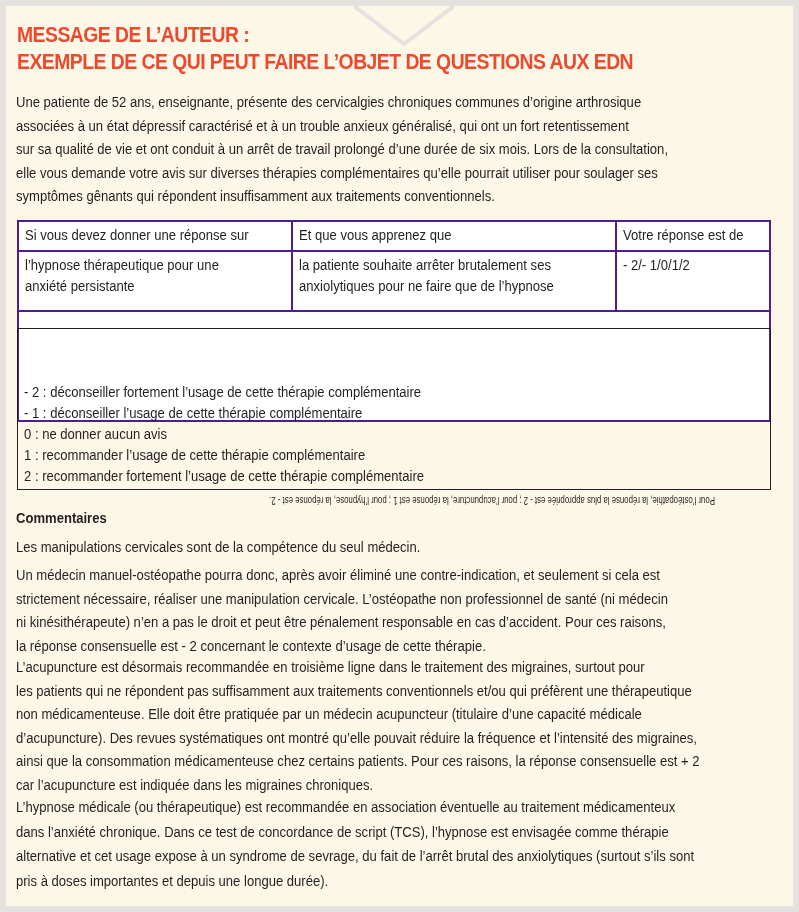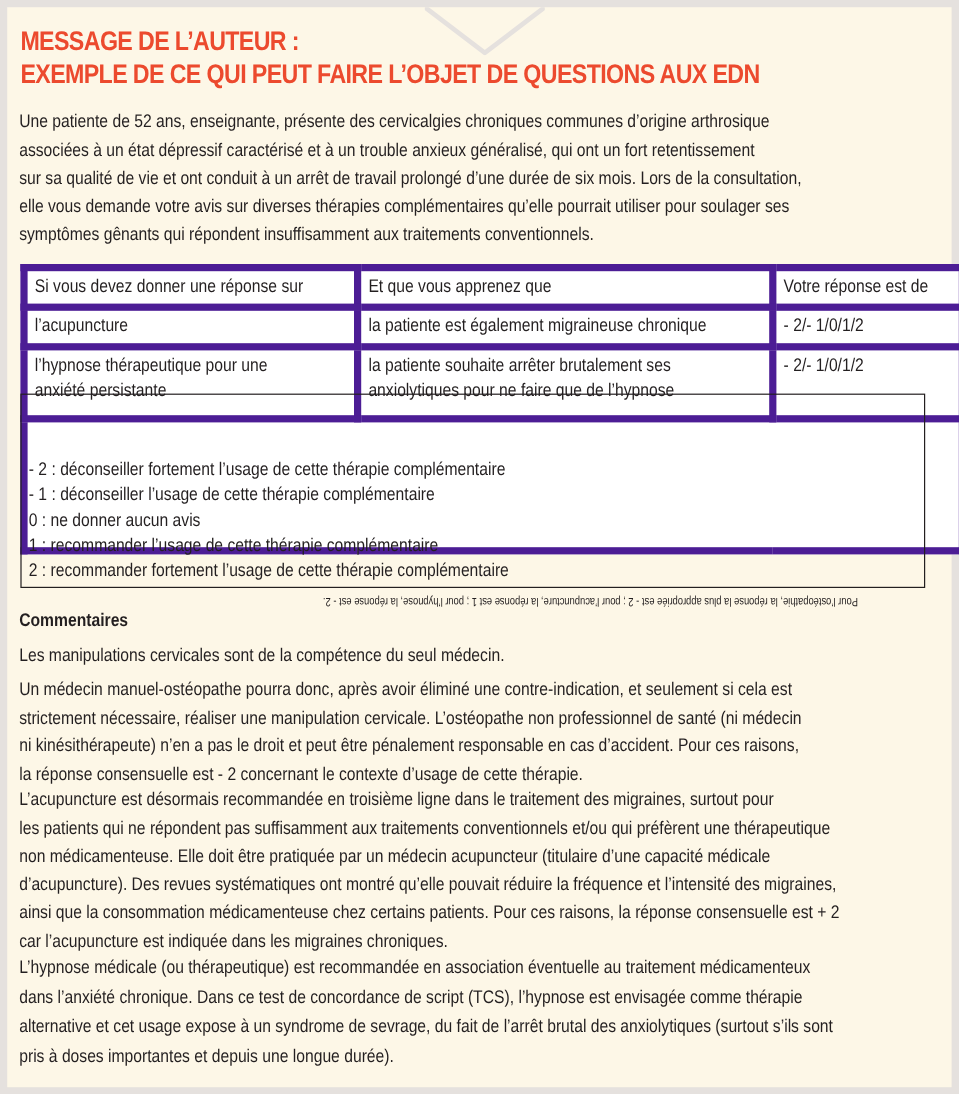--- a/index.html
+++ b/index.html
@@ -26,21 +26,21 @@
     position: absolute; left: 16px; color: #231f20;
     font-size: 15.2px; line-height: 23.5px;
     transform: scaleX(0.86); transform-origin: left top; white-space: nowrap;
   }
   .txt div { height: 23.5px; }
   table.q {
     position: absolute; left: 17px; top: 220px; width: 754px;
     border-collapse: collapse; background: #fff;
   }
   table.q td {
-    border: 6px solid #4c1d95; padding: 2px 6px 4px 6px; vertical-align: top;
+    border: 2px solid #4c1d95; padding: 2px 6px 4px 6px; vertical-align: top;
     font-size: 15.2px; line-height: 21px; color: #231f20; height: auto; margin-top: 20px;
   }
   .cell { display: block; transform: scaleX(0.86); transform-origin: left top; white-space: nowrap; }
   .lower {
     position: absolute; left: 17px; top: 328px; width: 752px; height: 160px;
     border: 1px solid #231f20; pointer-events: none;
   }
   .legend {
     position: absolute; left: 24px; top: 381px; color: #231f20;
     font-size: 15.2px; line-height: 21px;
@@ -84,31 +84,20 @@
   <tbody>
       <tr style="height:30px">
     <td style="width:255px">
           <span class="cell">Si vous devez donner une réponse sur</span>
         </td>
     <td style="width:318px">
           <span class="cell">Et que vous apprenez que</span>
         </td>
     <td>
           <span class="cell">Votre réponse est de</span>
-        </td>
-  </tr>
-  <tr style="height:28px">
-    <td>
-          <span class="cell">l’acupuncture</span>
-        </td>
-    <td>
-          <span class="cell">la patiente est également migraineuse chronique</span>
-        </td>
-    <td>
-          <span class="cell">- 2/- 1/0/1/2</span>
         </td>
   </tr>
   <tr style="height:60px">
     <td>
           <span class="cell">l’hypnose thérapeutique pour une</span>
           <span class="cell">anxiété persistante</span>
         </td>
     <td>
           <span class="cell">la patiente souhaite arrêter brutalement ses</span>
           <span class="cell">anxiolytiques pour ne faire que de l’hypnose</span>

